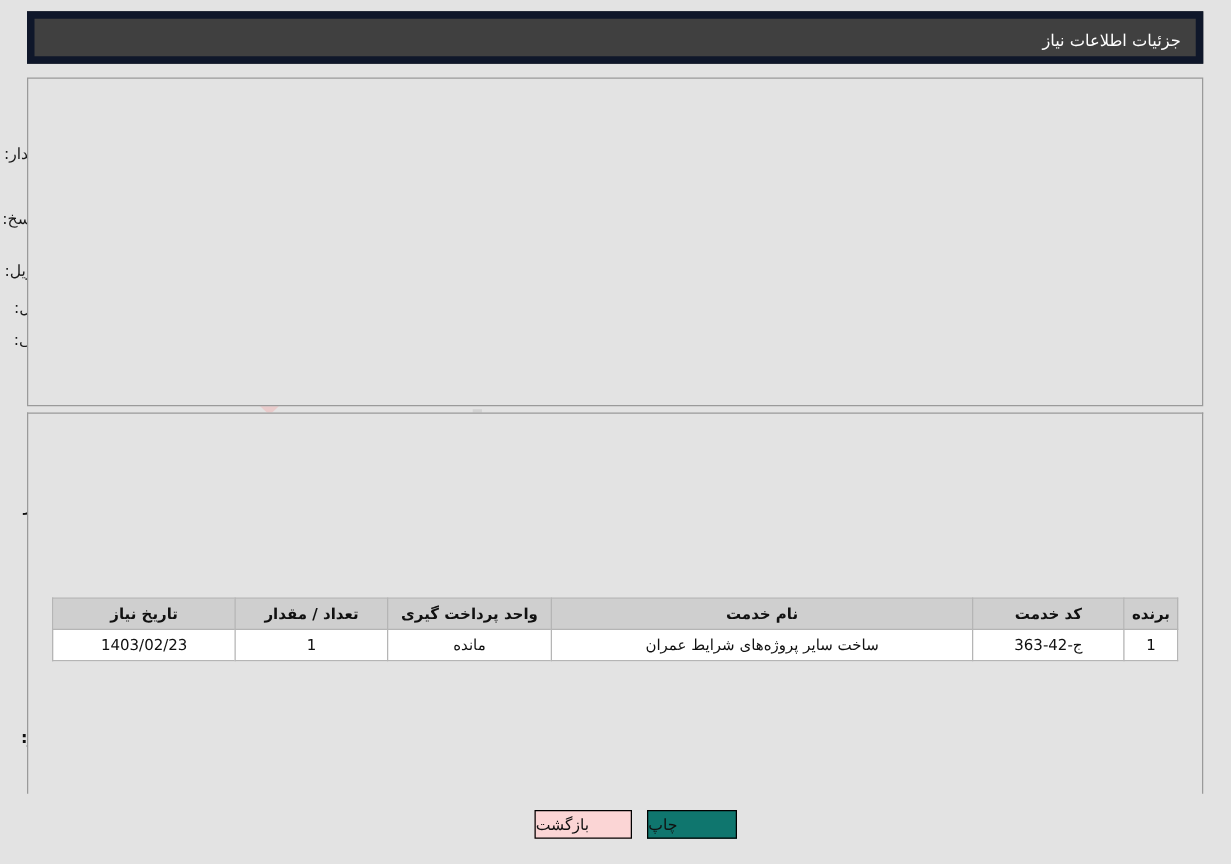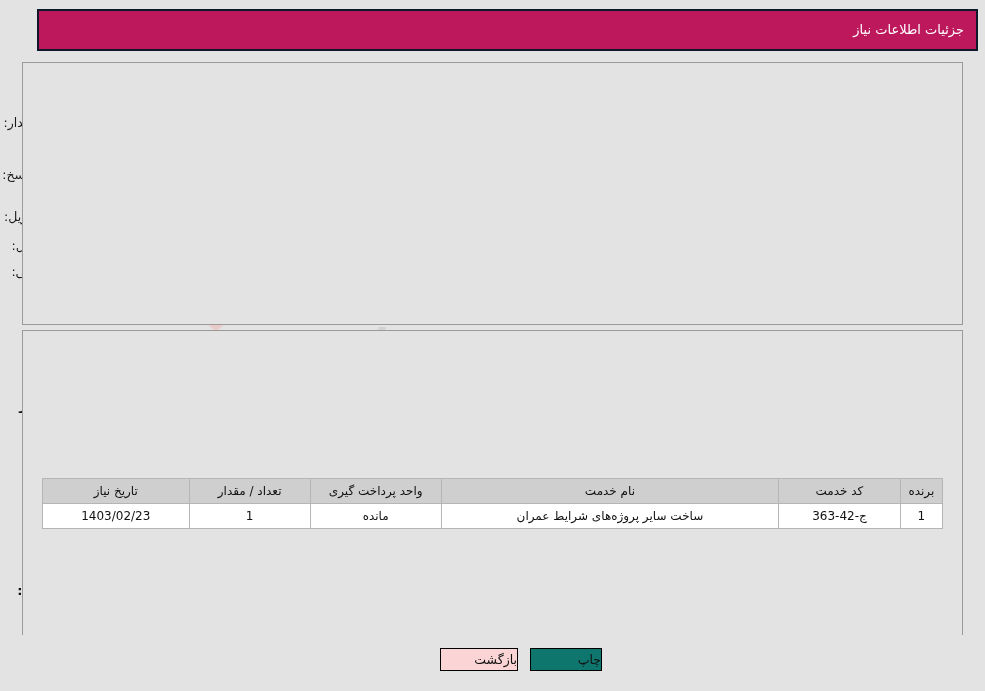--- a/index.html
+++ b/index.html
@@ -66,24 +66,24 @@
     font-size: 42px;
     font-weight: bold;
     color: #cfcfcf;
     opacity: .8;
     white-space: nowrap;
   }
 
   
   .titlebar {
     position: absolute;
-    left: 37px; top: 9px;
+    left: 22px; top: 9px;
     width: 941px; height: 42px;
-    background: #be185d;
-    border: 2px solid #0f172a;
+    background: #404040;
+    border: 6px solid #0f172a;
     box-sizing: border-box;
     z-index: 10;
   }
   .titlebar .t {
     position: absolute;
     right: 12px; top: 11px;
     color: #ffffff;
     font-size: 13px;
   }
 
@@ -205,45 +205,44 @@
   #svc-table th, #svc-table td {
     border: 1px solid #b5b5b5;
     font-size: 12px;
     height: 24px;
     padding: 0 4px;
     text-align: center;
     color: #111;
   }
   #svc-table th {
     background: #cfcfcf;
-    font-weight: normal;
+    font-weight: bold;
   }
   #svc-table td { background: #fff; }
   #svc-table .c-row  { width: 34px; }
   #svc-table .c-code { width: 118px; }
   #svc-table .c-name { width: 355px; }
   #svc-table .c-unit { width: 130px; }
   #svc-table .c-qty  { width: 120px; }
   #svc-table .c-date { width: 144px; }
 
   
   .btn {
     position: absolute;
     border: 1px solid #000;
     box-sizing: border-box;
     height: 23px;
     font-size: 12.5px;
     color: #111;
-    text-align: right;
+    text-align: left;
     line-height: 21px;
     cursor: pointer;
     z-index: 8;
     font-family: inherit;
     padding: 0;
-    margin-left: 12px;
   }
   #btn-print { left: 518px; top: 648px; width: 72px; background: #0f766e; }
   #btn-back  { left: 428px; top: 648px; width: 78px; background: #fbd5d5; }
 </style>
 </head>
 <body>
 
 <div class="watermark">
   <div class="wm-shield"></div>
   <svg class="wm-check" viewBox="0 0 58 58">

